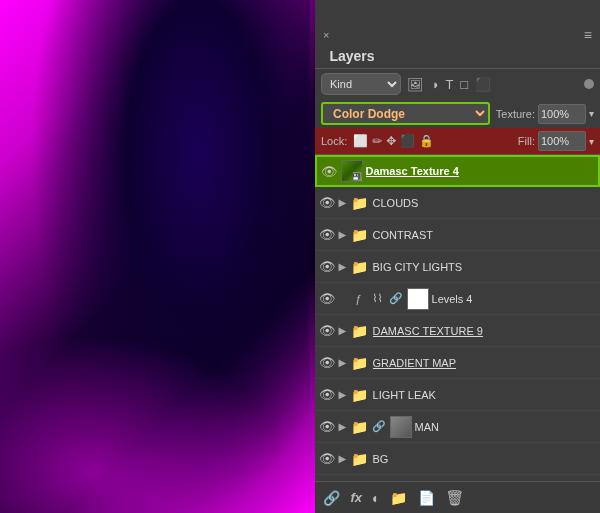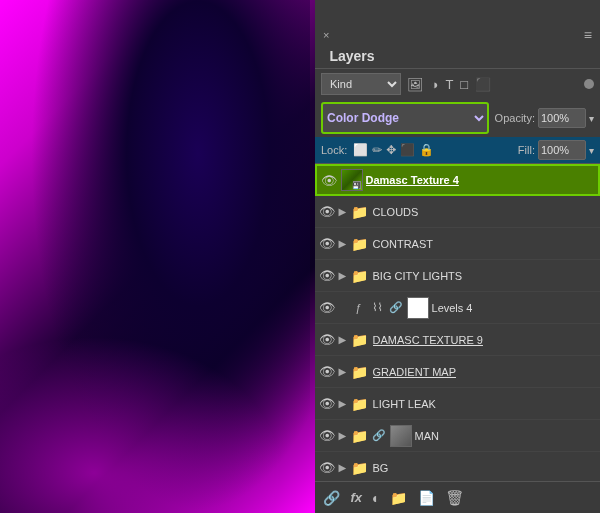--- a/index.html
+++ b/index.html
@@ -84,21 +84,21 @@
       align-items: center;
       padding: 4px 6px;
       gap: 4px;
       background: #3c3c3c;
     }
 
     .filter-select {
       background: #555;
       color: #ddd;
       border: 1px solid #666;
-      border-radius: 0;
+      border-radius: 5px;
       padding: 2px 4px;
       font-size: 11px;
       height: 22px;
       width: 80px;
     }
 
     .filter-icons {
       display: flex;
       gap: 3px;
       align-items: center;
@@ -124,26 +124,26 @@
     .blend-row {
       display: flex;
       align-items: center;
       padding: 3px 6px;
       gap: 6px;
       background: #3c3c3c;
     }
 
     .blend-select {
       background: #4a4a4a;
-      color: #c4b5fd;
+      color: #fdba74;
       border: 2px solid #6dcc00;
       border-radius: 3px;
-      padding: 2px 0;
+      padding: 2px 6px;
       font-size: 12px;
-      height: 32px;
+      height: 23px;
       flex: 1;
       font-weight: bold;
     }
 
     .opacity-group {
       display: flex;
       align-items: center;
       gap: 3px;
     }
 
@@ -162,21 +162,21 @@
       width: 48px;
       padding: 0 2px;
     }
 
     
     .lock-row {
       display: flex;
       align-items: center;
       padding: 3px 6px;
       gap: 6px;
-      background: #0c4a6e;
+      background: #7f1d1d;
       border-bottom: 1px solid #555;
     }
 
     .lock-label {
       color: #bbb;
       font-size: 11px;
     }
 
     .lock-icons {
       display: flex;
@@ -360,21 +360,21 @@
   <div class="blend-row">
     <select class="blend-select">
       <option>Color Dodge</option>
       <option>Normal</option>
       <option>Multiply</option>
       <option>Screen</option>
       <option>Overlay</option>
       <option>Luminosity</option>
     </select>
     <div class="opacity-group">
-      <span class="opacity-label">Opacity:</span>
+      <span class="opacity-label">Texture:</span>
       <input type="text" class="opacity-select" value="100%" style="">
       <span style="color:#bbb;font-size:10px;cursor:pointer;">▾</span>
     </div>
   </div>
 
   <div class="lock-row">
     <span class="lock-label">Lock:</span>
     <div class="lock-icons">
       <span class="lock-icon">⬜</span>
       <span class="lock-icon">✏</span>

